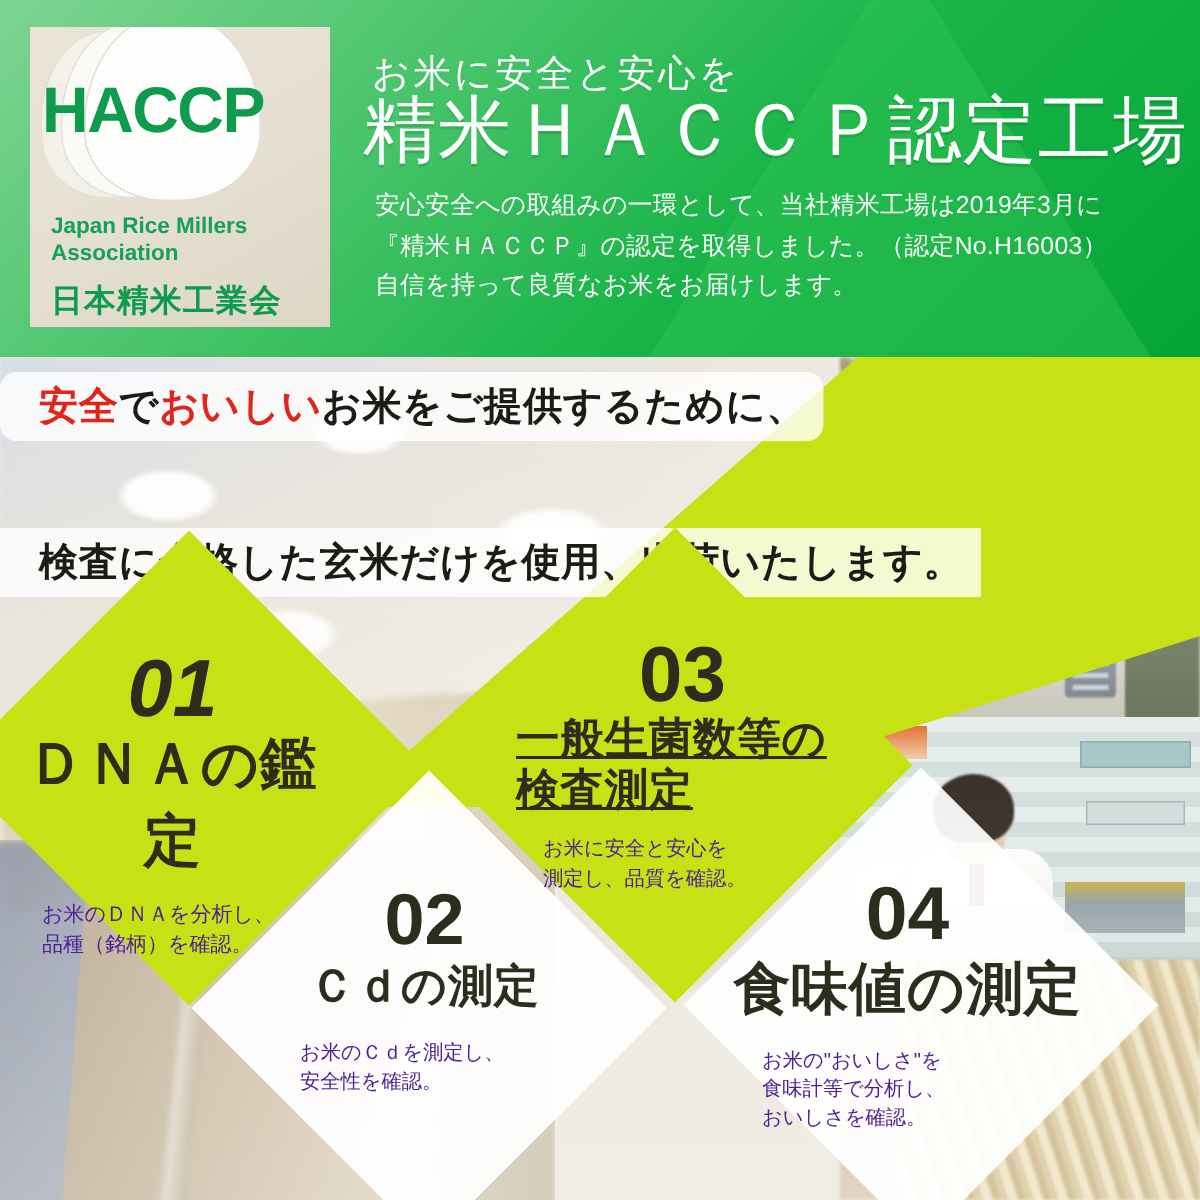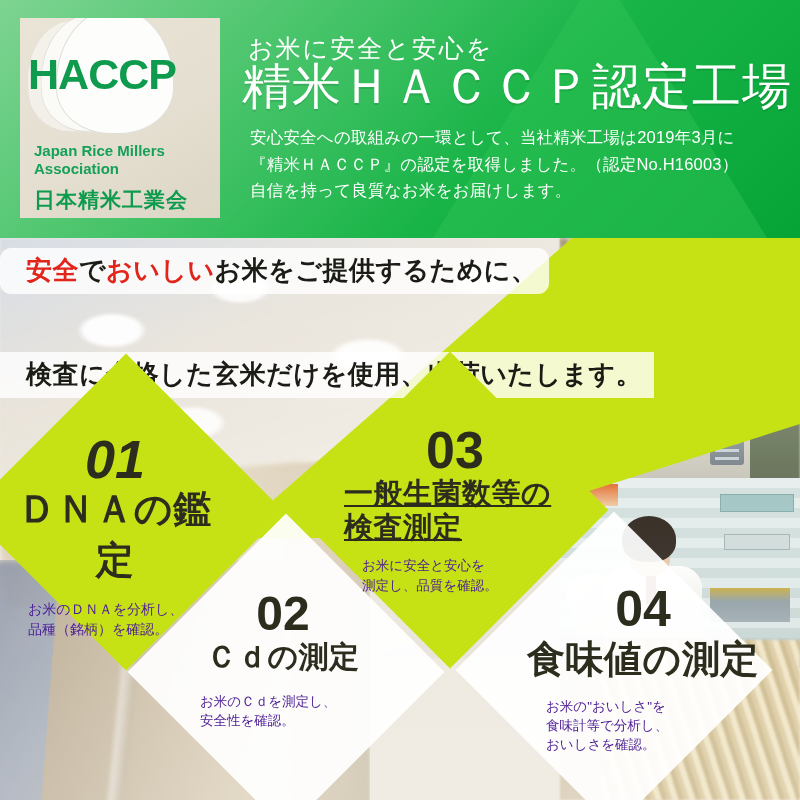--- a/index.html
+++ b/index.html
@@ -288,21 +288,21 @@
   .c02{left:168px;top:586px;width:230px;text-align:center;}
   .c02 .num{font-size:48px;}
   .c02 .ttl{font-size:30px;margin-top:-4px;}
   .c02 .cap{font-size:13.5px;margin-top:14px;text-align:left;padding-left:32px;}
 
   .c03{left:330px;top:420px;width:250px;text-align:center;}
   .c03 .num{font-size:52px;}
   .c03 .ttl{font-size:29px;margin-top:-4px;line-height:1.18;text-align:left;padding-left:14px;text-decoration:underline;}
   .c03 .cap{font-size:13.5px;margin-top:12px;text-align:left;padding-left:32px;}
 
-  .c04{left:518px;top:580px;width:250px;text-align:center;}
+  .c04{left:480px;top:580px;width:250px;text-align:center;}
   .c04 .num{font-size:50px;}
   .c04 .ttl{font-size:38px;margin-top:-4px;font-family:Liberation Mono, monospace;}
   .c04 .cap{font-size:13.5px;margin-top:12px;text-align:left;padding-left:28px;}
 </style>
 </head>
 <body>
 
 <div id="page">
 
   <div class="bg-layer">

